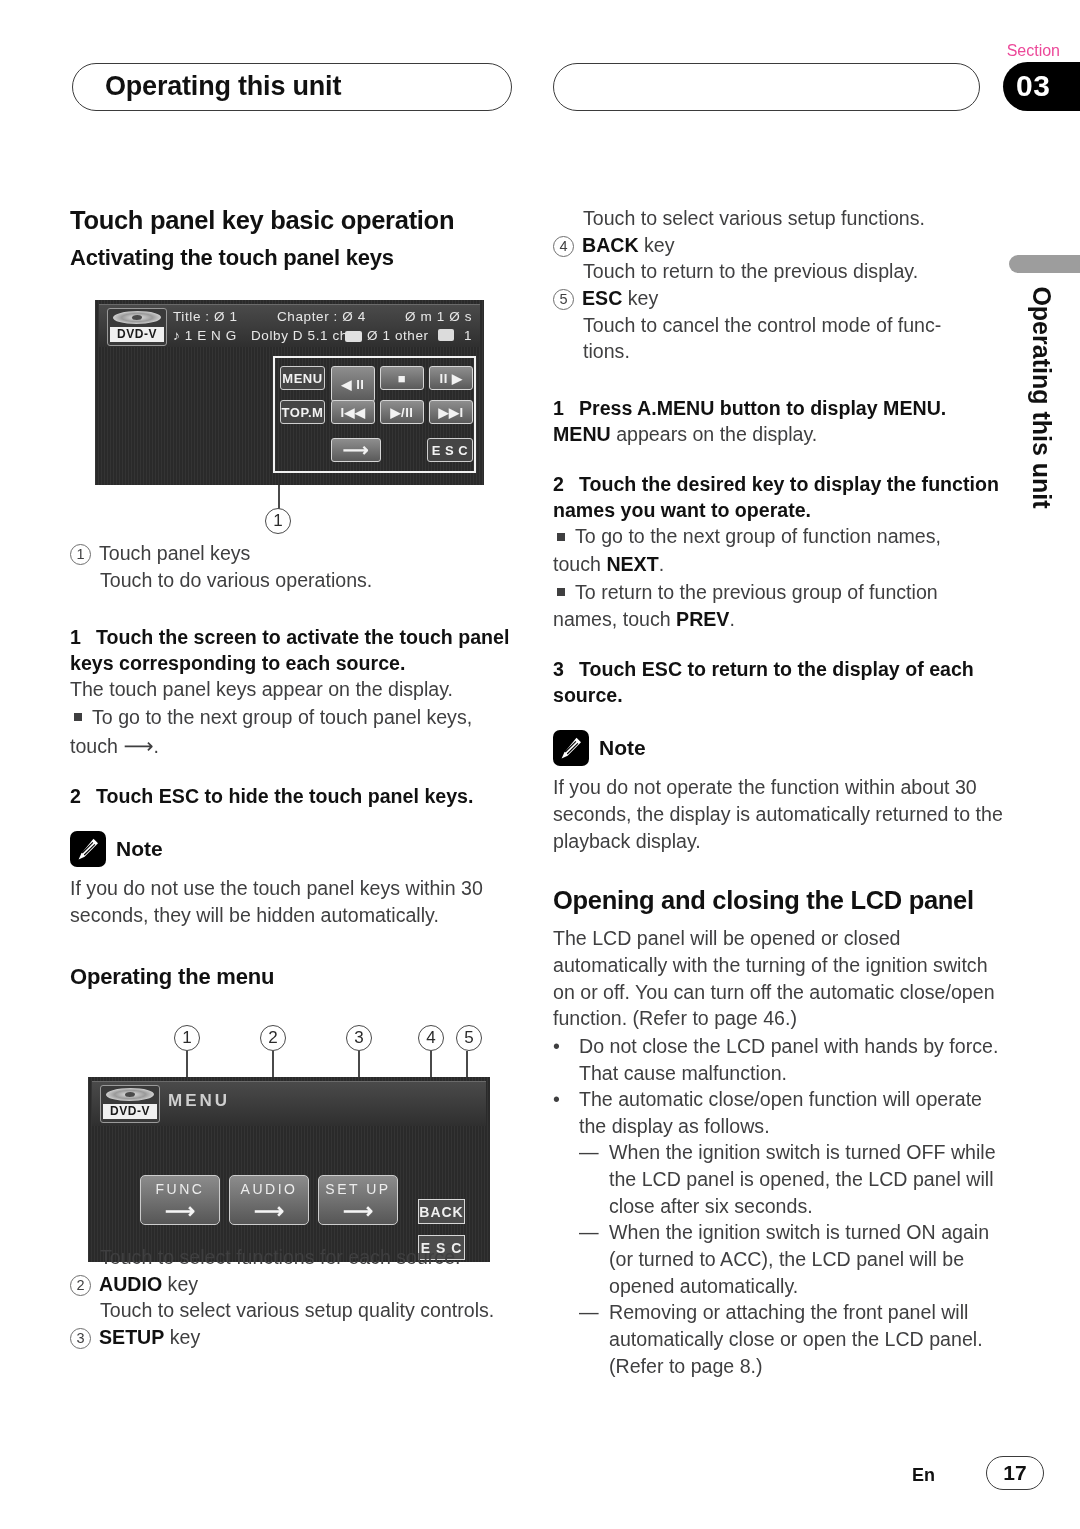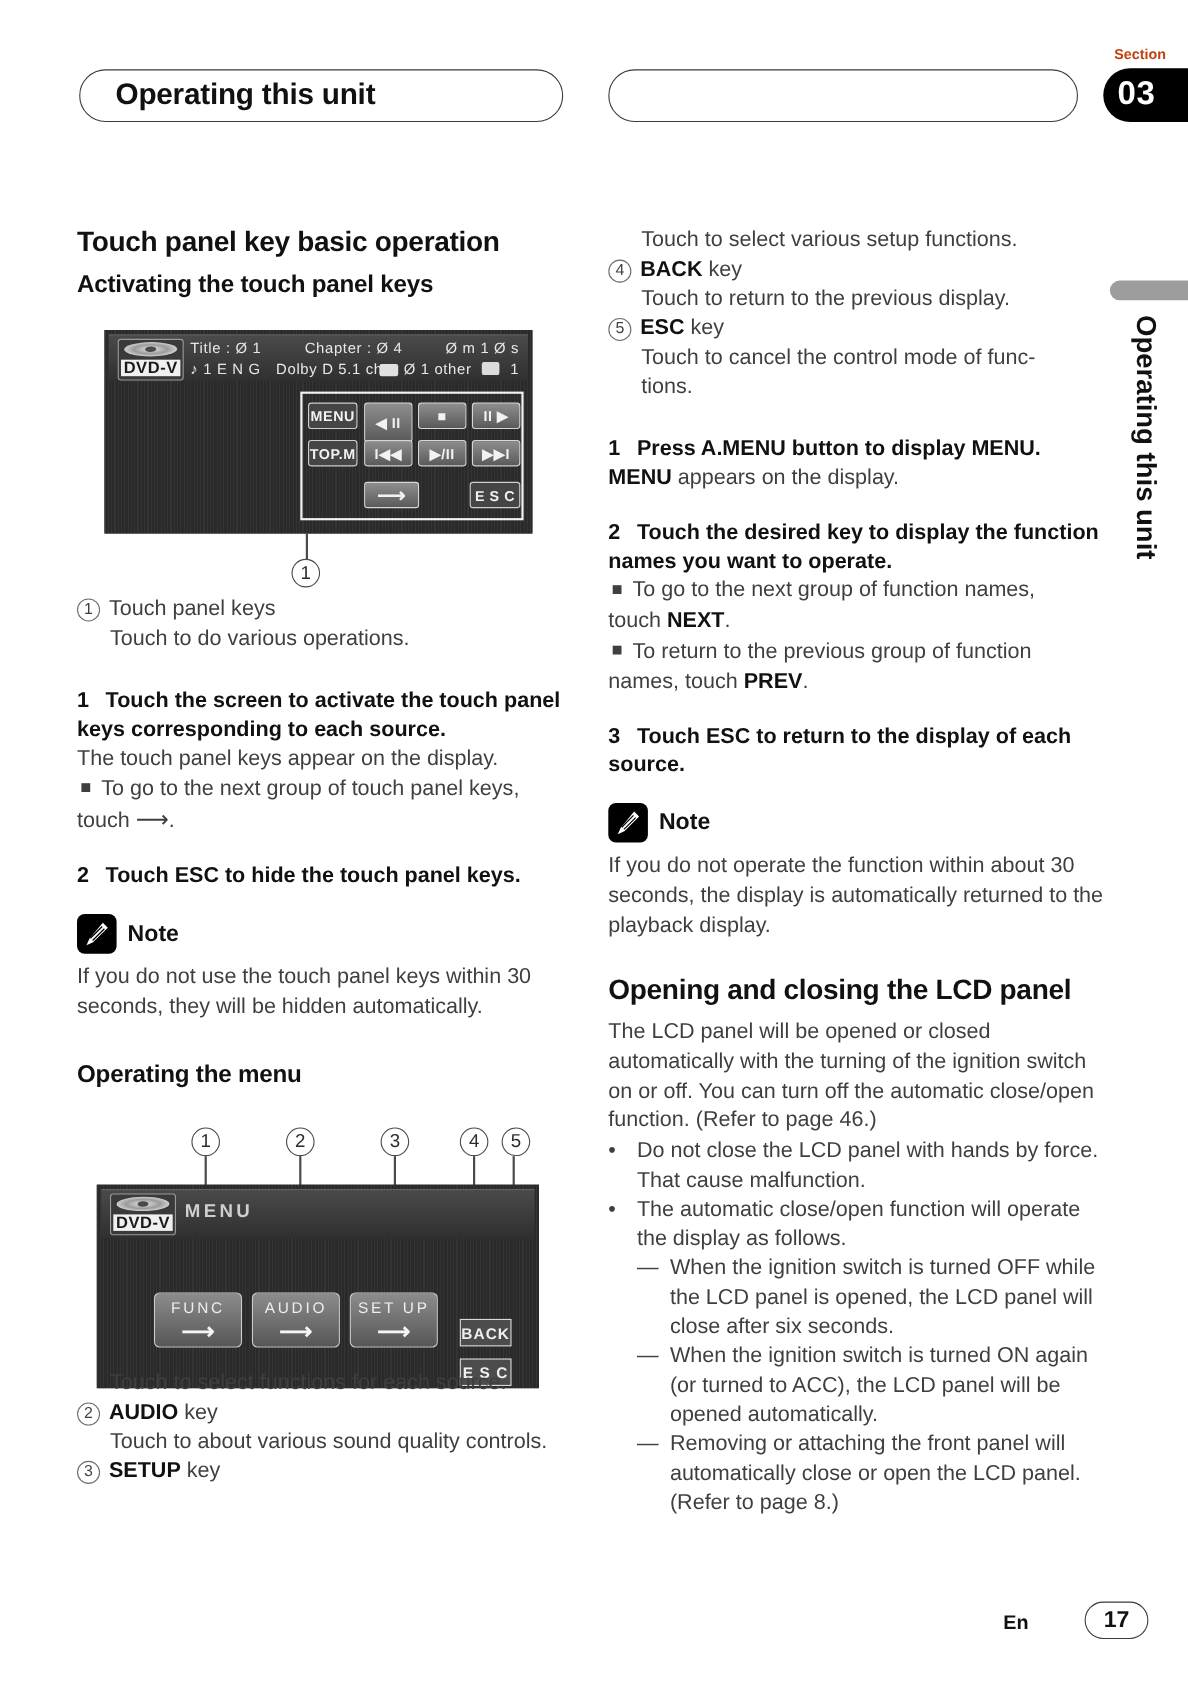--- a/index.html
+++ b/index.html
@@ -19,21 +19,21 @@
     background:#fff; box-sizing:border-box;
   }
   #hdr-left{ left:72px; top:63px; width:440px; height:48px; }
   #hdr-right{ left:553px; top:63px; width:427px; height:48px; }
   #hdr-left .txt{
     position:absolute; left:32px; top:50%; transform:translateY(-52%);
     font-size:27px; font-weight:bold; letter-spacing:-0.2px; color:#111;
   }
   #section-label{
     position:absolute; right:20px; top:42px;
-    font-size:13px; font-weight:bold; color:#c2410c; letter-spacing:0px;
+    font-size:16px; font-weight:normal; color:#ec4899; letter-spacing:0px;
   }
   #section-badge{
     position:absolute; left:1003px; top:62px; width:77px; height:49px;
     background:#000; border-radius:26px 0 0 26px;
   }
   #section-badge span{
     position:absolute; left:13px; top:50%; transform:translateY(-54%);
     color:#fff; font-size:30px; font-weight:bold; letter-spacing:0.5px;
   }
 
@@ -134,21 +134,21 @@
     border-radius:50%/50%;
     transform:skewX(-6deg);
   }
   .dvd-disc:after{
     content:""; position:absolute; left:19px; top:4px; width:10px; height:5px;
     background:#4a4a4a; border-radius:50%;
   }
   .dvd-text{
     position:absolute; left:2px; top:18px; width:54px; height:15px;
     background:#f0f0f0; color:#1a1a1a;
-    font-size:15px; font-weight:bold; text-align:center; line-height:15px;
+    font-size:12px; font-weight:bold; text-align:center; line-height:15px;
     letter-spacing:0.5px; font-family:"Liberation Sans", sans-serif;
   }
   .lcd-line{
     position:absolute; color:#e8e8e8; font-size:13.5px;
     font-family:"Liberation Sans", sans-serif; white-space:nowrap;
     letter-spacing:0.6px;
   }
   .lcd-menu-title{
     position:absolute; left:76px; top:9px; color:#cfcfcf;
     font-size:17px; letter-spacing:3px; font-weight:bold;
@@ -360,21 +360,21 @@
 
     <h2 class="sub">Operating the menu</h2>
 
     <div style="height:240px;"></div>
 
     <div class="keylist">
       <div class="keydesc">Touch to select functions for each source.</div>
       <div class="keyrow">
         <span class="cnum">2</span><span class="b">AUDIO</span><span> key</span>
       </div>
-      <div class="keydesc">Touch to about various sound quality controls.</div>
+      <div class="keydesc">Touch to select various setup quality controls.</div>
       <div class="keyrow">
         <span class="cnum">3</span><span class="b">SETUP</span><span> key</span>
       </div>
     </div>
   </div>
 
   <div class="col" id="col-right">
     <div class="keydesc" style="padding-left:30px;">Touch to select various setup functions.</div>
 
     <div class="keyrow">

